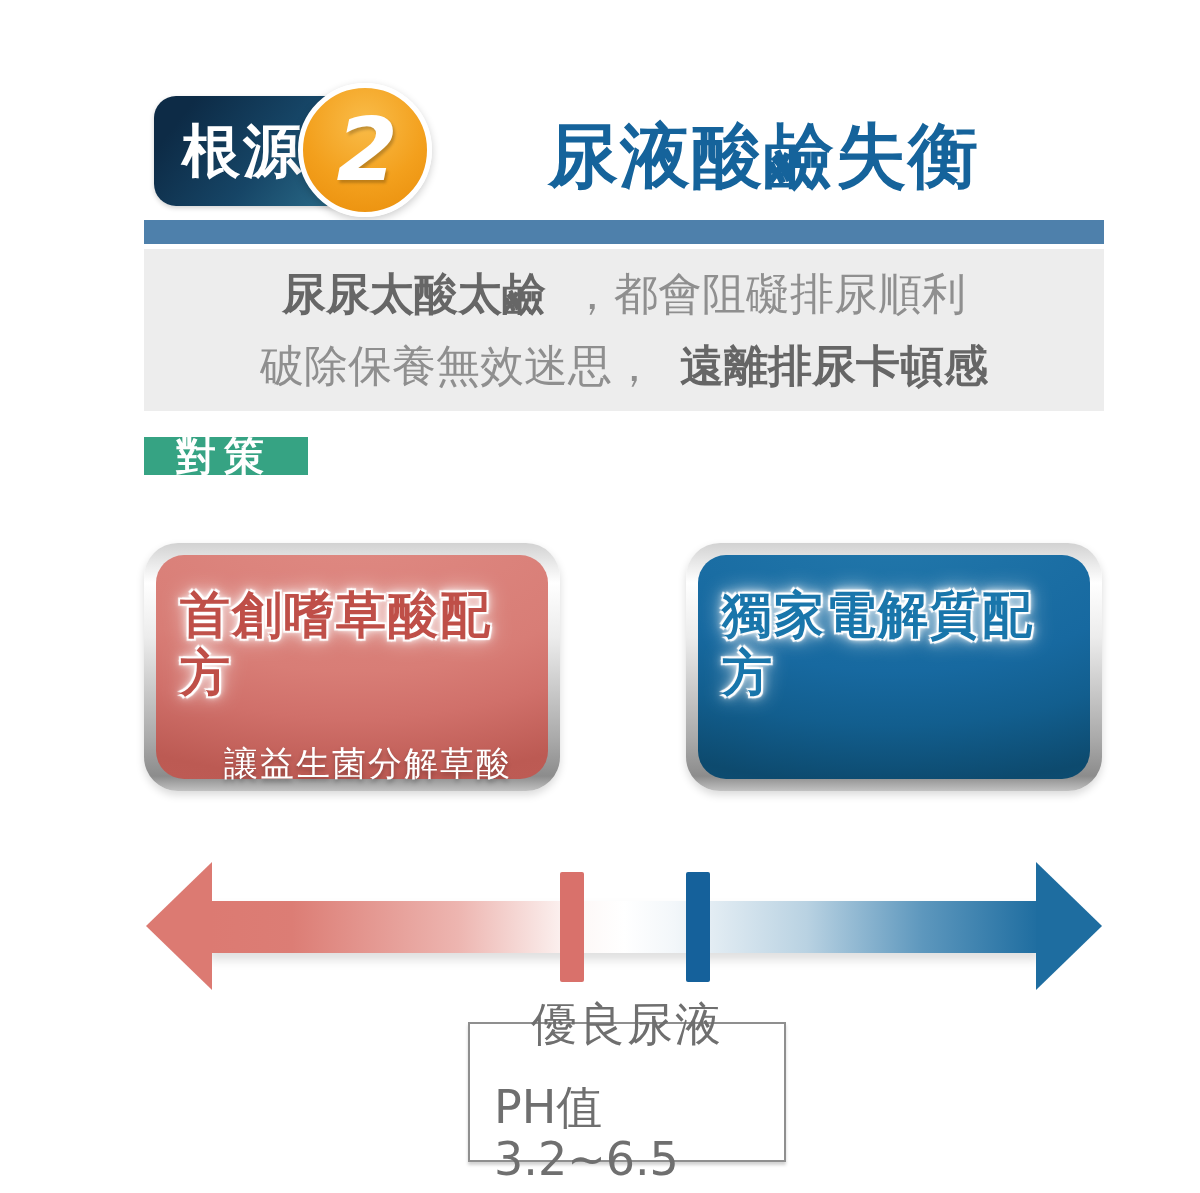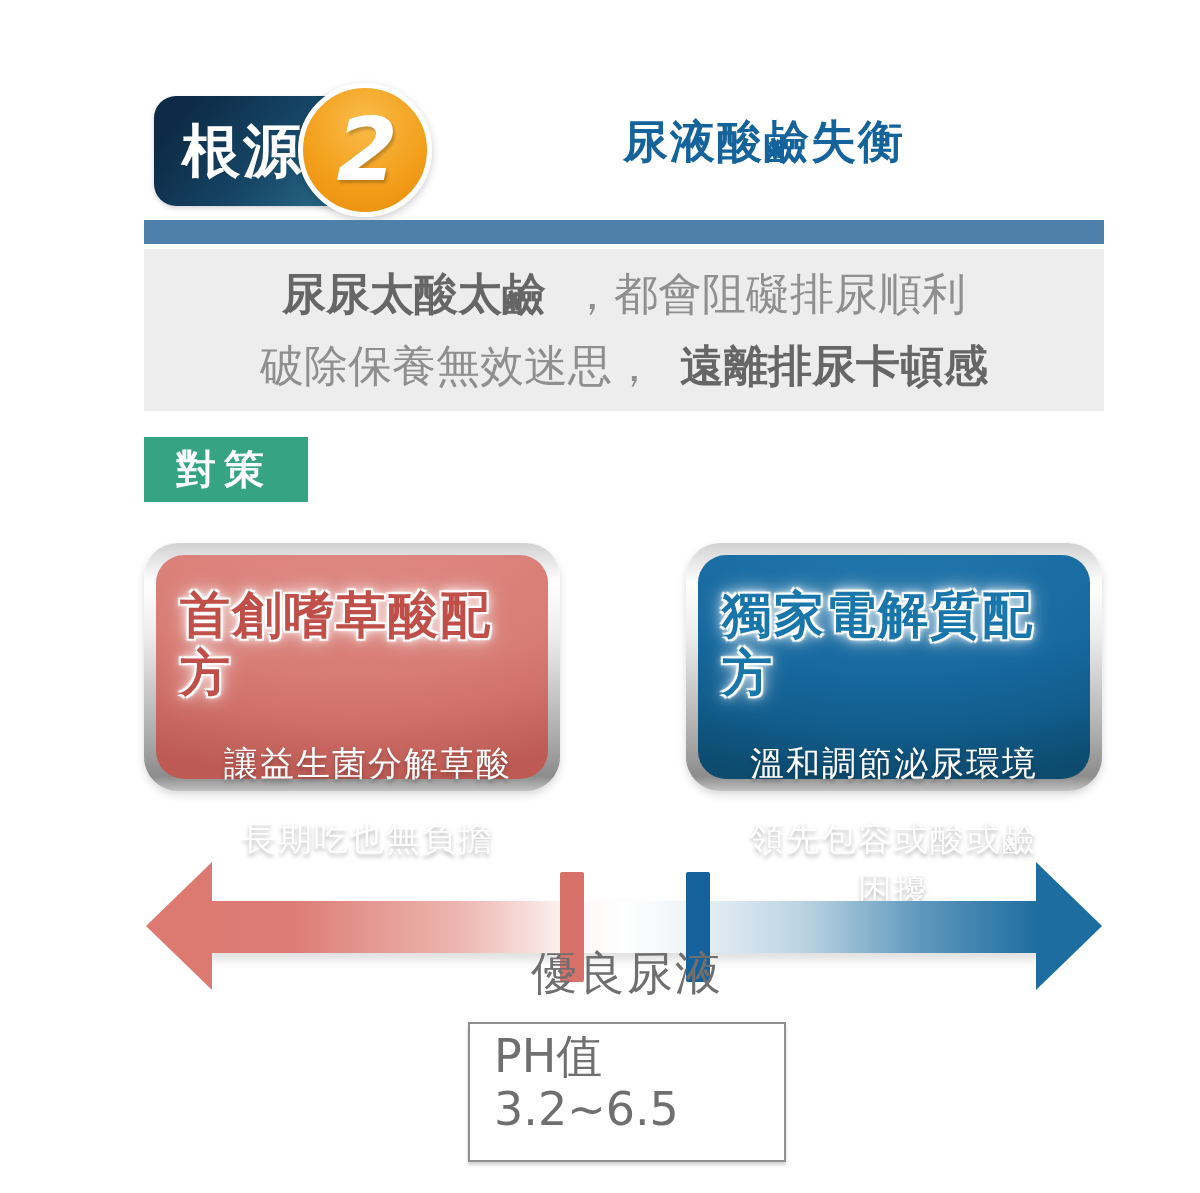--- a/index.html
+++ b/index.html
@@ -30,42 +30,42 @@
     box-shadow:0 3px 8px rgba(0,0,0,.2);
     display:flex; align-items:center; justify-content:center;
   }
   .root-badge-number {
     color:#fff; font-size:88px; font-weight:800; font-style:italic;
     line-height:1; padding-right:8px;
     text-shadow:2px 3px 3px rgba(0,0,0,.22);
   }
   .page-title {
     position:absolute; left:420px; top:80px; width:640px;
-    text-align:center; font-size:45px; font-weight:700; color:#15639b;
+    text-align:center; font-size:70px; font-weight:700; color:#15639b;
     letter-spacing:2px; line-height:1.15;
   }
   .header-rule {
     position:absolute; left:120px; top:196px; width:960px; height:3px;
     background:#4e80ab;
   }
 
   
   .intro-box {
     position:absolute; left:120px; top:225px; width:960px; height:162px;
     background:#ededed;
     display:flex; flex-direction:column; justify-content:center;
     align-items:center; 
   }
   .intro-line { font-size:44px; line-height:1.1; white-space:nowrap; }
   .intro-bold  { color:#666666; font-weight:700; }
   .intro-light { color:#8f8f8f; font-weight:300; }
 
   
   .strategy-badge {
-    position:absolute; left:120px; top:413px; width:164px; height:65px;
+    position:absolute; left:120px; top:413px; width:164px; height:38px;
     background:#36a383; color:#ffffff;
     display:flex; align-items:center; justify-content:center;
     font-size:40px; font-weight:700; letter-spacing:8px; padding-left:8px;
   }
 
   
   .card {
     position:absolute; top:519px; width:416px; height:248px;
     border-radius:34px; padding:12px;
     background:linear-gradient(180deg,#d2d2d2 0%,#ffffff 16%,#ececec 38%,#a8a8a8 80%,#8c8c8c 94%,#c2c2c2 100%);
@@ -114,21 +114,21 @@
   .arrow-head-right { right:0; background:#1e6da0; clip-path:polygon(0 0, 100% 50%, 0 100%); }
   .scale-tick { position:absolute; top:10px; width:5px; height:110px; border-radius:2px; }
   .tick-acid     { left:414px; background:#d9716b; }
   .tick-alkaline { left:540px; background:#15619b; }
 
   
   .ideal-box {
     position:absolute; left:444px; top:998px; width:318px; height:140px;
     background:#ffffff; border:2px solid #8f8f8f;
     box-shadow:0 3px 3px rgba(0,0,0,.18);
-    display:flex; flex-direction:column; align-items:center; justify-content:flex-end;
+    display:flex; flex-direction:column; align-items:center; justify-content:center;
     gap:6px;
   }
   .ideal-line { font-size:46px; color:#6f6f6f; font-weight:500; line-height:1.15; }
   .ideal-line-cjk { letter-spacing:2px; }
 </style>
 </head>
 <body>
 
 <div class="canvas">
 
@@ -148,32 +148,27 @@
 
   <div class="strategy-badge">
     <span>對策</span>
   </div>
 
   <div class="card card-acid">
     <div class="card-inner card-inner-acid">
       <div class="card-title card-title-acid">首創嗜草酸配方</div>
       <div class="card-body">
         <div>讓益生菌分解草酸</div>
-        <div>長期吃也無負擔</div>
       </div>
     </div>
   </div>
 
   <div class="card card-alkaline">
     <div class="card-inner card-inner-alkaline">
       <div class="card-title card-title-alkaline">獨家電解質配方</div>
-      <div class="card-body">
-        <div>溫和調節泌尿環境</div>
-        <div>領先包容或酸或鹼困擾</div>
-      </div>
     </div>
   </div>
 
   <div class="ph-arrow">
     <div class="arrow-body"></div>
     <div class="arrow-head arrow-head-left"></div>
     <div class="arrow-head arrow-head-right"></div>
     <div class="scale-tick tick-acid"></div>
     <div class="scale-tick tick-alkaline"></div>
   </div>

